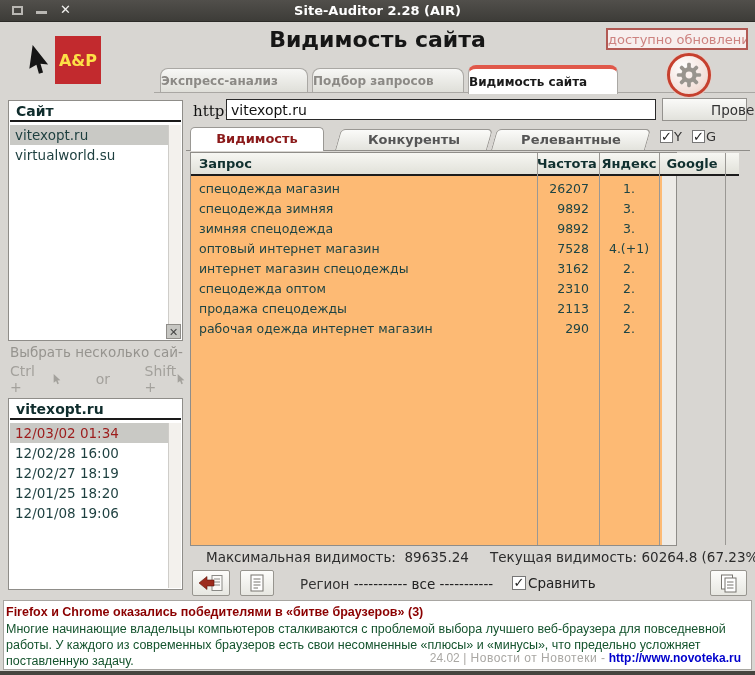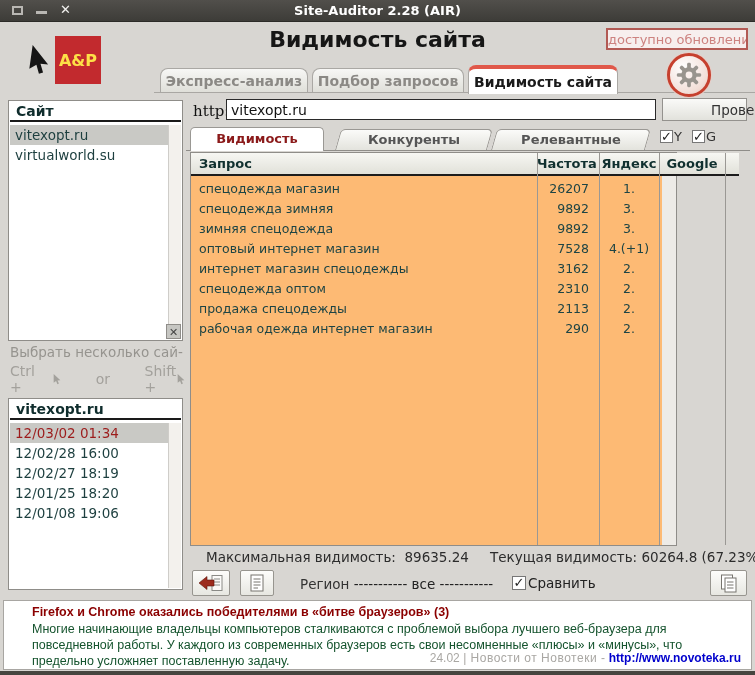--- a/index.html
+++ b/index.html
@@ -23,22 +23,22 @@
   .logo { position:absolute; left:26px; top:36px; width:96px; height:54px; }
   .logo svg { position:absolute; left:0; top:8px; }
   .logo-box { position:absolute; left:29px; top:0; width:46px; height:48px; background:#c22a2e;
     color:#fde047; font-weight:bold; font-size:16px; display:flex; align-items:center; justify-content:center; }
   .update-btn { position:absolute; left:606px; top:28px; width:142px; height:22px;
     background:#f7efee; border:2px solid #b25a54; border-radius:0; color:#cd8380;
     font-size:13px; font-family:inherit; line-height:17px; text-align:center; white-space:nowrap; overflow:hidden; }
 
   
   .hline-main { position:absolute; left:154px; top:92px; width:601px; height:1px; background:#a9a7a3; }
-  .mtab { position:absolute; top:68px; height:24px; line-height:24px; text-align:center;
-    font-size:14px; font-weight:bold; color:#8b8985; background:linear-gradient(#f7f7f5,#dfdfd9);
+  .mtab { position:absolute; top:68px; height:24px; line-height:24px; text-align:left;
+    font-size:12px; font-weight:bold; color:#8b8985; background:linear-gradient(#f7f7f5,#dfdfd9);
     border:1px solid #aaa8a4; border-bottom:none; border-radius:8px 8px 0 0; z-index:1; }
   .mtab.t0 { left:160px; width:148px; }
   .mtab.t1 { left:312px; width:152px; }
   .mtab.active { left:468px; width:150px; top:65px; height:29px; line-height:26px;
     background:#fff; border-top:4px solid #e0584a; color:#1a1a1a; z-index:2; }
   .gear-btn { position:absolute; left:667px; top:53px; width:44px; height:44px; border-radius:50%;
     border:3px solid #c6402e; background:radial-gradient(circle at 35% 30%, #ffffff, #f2ded7 70%, #e9beb2);
     box-shadow:0 0 0 1px #e9cdc6; display:flex; align-items:center; justify-content:center; z-index:3; }
 
   
@@ -121,21 +121,21 @@
   .btn-report { left:240px; width:34px; }
   .btn-copy { left:710px; width:37px; }
   .region { position:absolute; left:300px; top:576px; font-size:13.5px; color:#333; white-space:nowrap; }
   .region .rv { color:#222; }
   .compare { position:absolute; left:512px; top:575px; display:flex; align-items:center; gap:2px;
     font-size:13.5px; color:#222; }
   .compare .cb { width:14px; height:14px; }
 
   
   .news { position:absolute; left:3px; top:600px; width:749px; height:70px; background:#fff;
-    border:1px solid #a8a6a2; padding:3px 10px 0 28px; font-family:"Liberation Sans", sans-serif; }
+    border:1px solid #a8a6a2; padding:3px 10px 0 2px; font-family:"Liberation Sans", sans-serif; }
   .news-title { font-size:12.5px; font-weight:bold; color:#8b0000; line-height:17px; white-space:nowrap; overflow:hidden; }
   .news-body { font-size:12.5px; color:#14532d; line-height:16px; }
   .news-footer { position:absolute; right:10px; bottom:4px; font-size:12px; color:#a9a7a3; white-space:nowrap; }
   .news-footer .src { letter-spacing:0.5px; }
   .news-footer a { color:#0000cc; font-weight:bold; text-decoration:none; }
   .bottom-strip { position:absolute; left:0; top:671px; width:755px; height:4px; background:#46453f; }
 </style>
 </head>
 <body>
 

